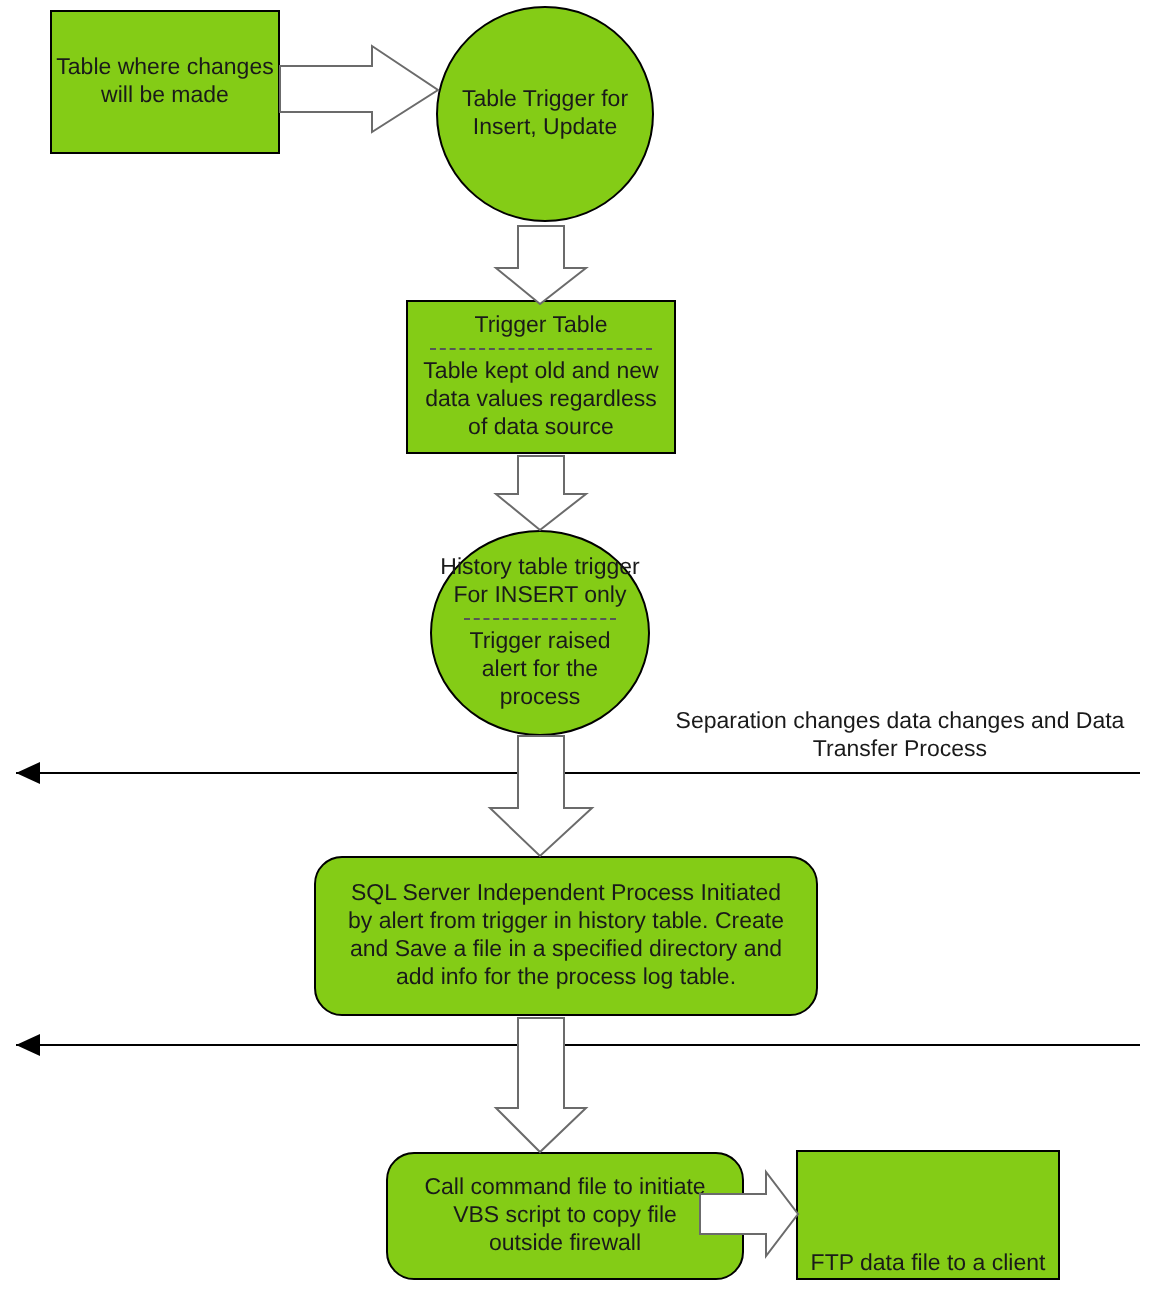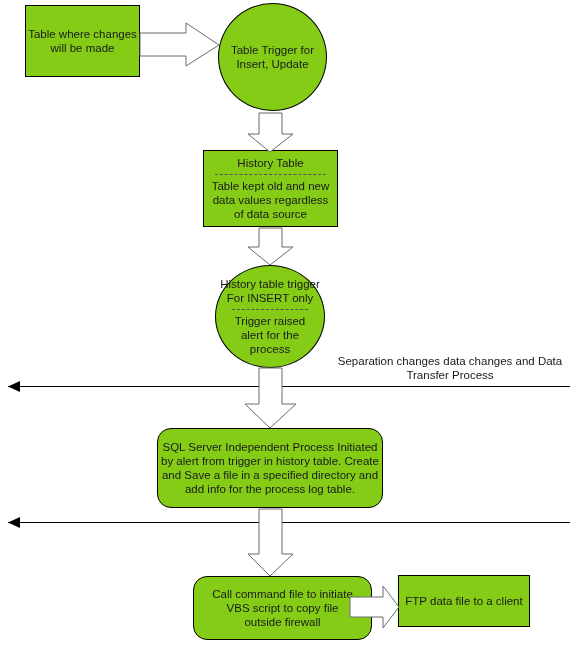--- a/index.html
+++ b/index.html
@@ -94,45 +94,45 @@
 
   <div class="node rect" style="left:25px; top:5px; width:115px; height:72px;">
     <span class="body-line">Table where changes will be made</span>
   </div>
 
   <div class="node circle" style="left:218px; top:3px; width:109px; height:108px;">
     <span class="body-line" style="max-width:88px;">Table Trigger for Insert, Update</span>
   </div>
 
   <div class="node rect" style="left:203px; top:150px; width:135px; height:77px; justify-content:flex-start; padding-top:5px;">
-    <span class="title-line">History Table</span>
+    <span class="title-line">Trigger Table</span>
     <div class="divider"></div>
     <span class="body-line" style="max-width:128px;">Table kept old and new data values regardless of data source</span>
   </div>
 
   <div class="node circle" style="left:215px; top:265px; width:110px; height:103px;">
     <span class="body-line" style="max-width:104px;">History table trigger For INSERT only</span>
     <div class="divider narrow"></div>
     <span class="body-line" style="max-width:96px;">Trigger raised alert for the process</span>
   </div>
 
   <div class="sep-label" style="left:330px; top:354px; width:240px;">Separation changes data changes and Data Transfer Process</div>
 
   <div class="hline" style="left:8px; top:386px; width:562px;"></div>
   <div class="hline" style="left:8px; top:522px; width:562px;"></div>
 
-  <div class="node roundrect" style="left:157px; top:428px; width:226px; height:80px;">
+  <div class="node roundrect" style="left:157px; top:428px; width:252px; height:80px;">
     <span class="body-line" style="max-width:218px;">SQL Server Independent Process Initiated by alert from trigger in history table. Create and Save a file in a specified directory and add info for the process log table.</span>
   </div>
 
   <div class="node roundrect" style="left:193px; top:576px; width:179px; height:64px;">
     <span class="body-line" style="max-width:150px;">Call command file to initiate VBS script to  copy file outside firewall</span>
   </div>
 
-  <div class="node rect" style="left:398px; top:575px; width:132px; height:52px;">
+  <div class="node rect" style="left:398px; top:575px; width:132px; height:65px;justify-content:flex-end;">
     <span class="body-line" style="max-width:124px;">FTP data file to a client</span>
   </div>
 
   <svg class="overlay" viewBox="0 0 576 651">
 
     <polygon class="blockarrow" points="140,33 186,33 186,23 219,45 186,66 186,56 140,56"></polygon>
 
     <polygon class="blockarrow" points="259,113 282,113 282,134 293,134 270,152 248,134 259,134"></polygon>
 
     <polygon class="blockarrow" points="259,228 282,228 282,247 293,247 270,265 248,247 259,247"></polygon>

